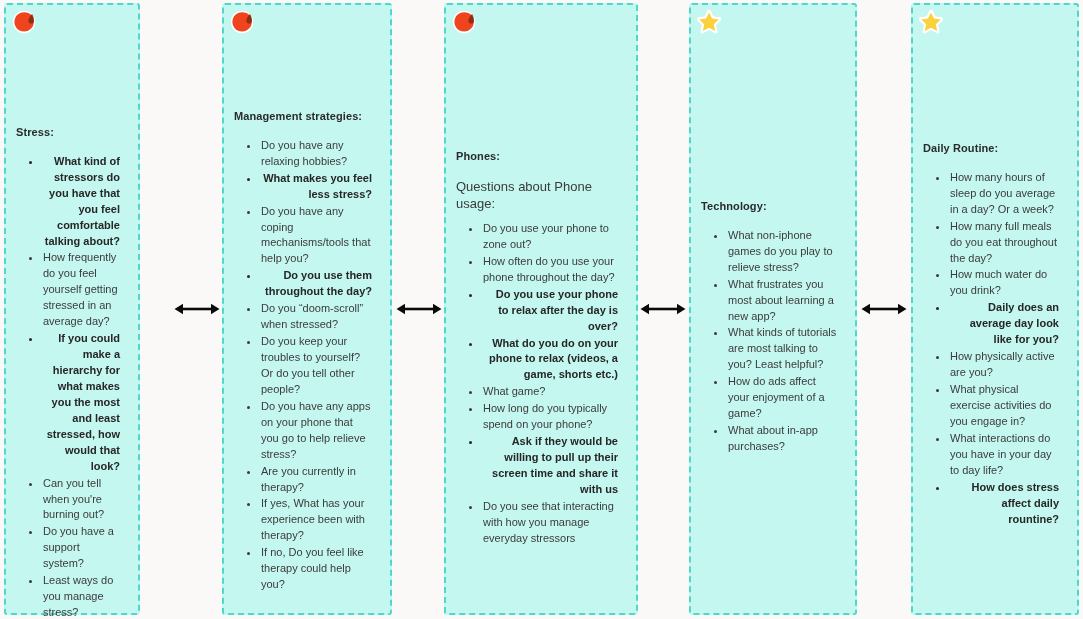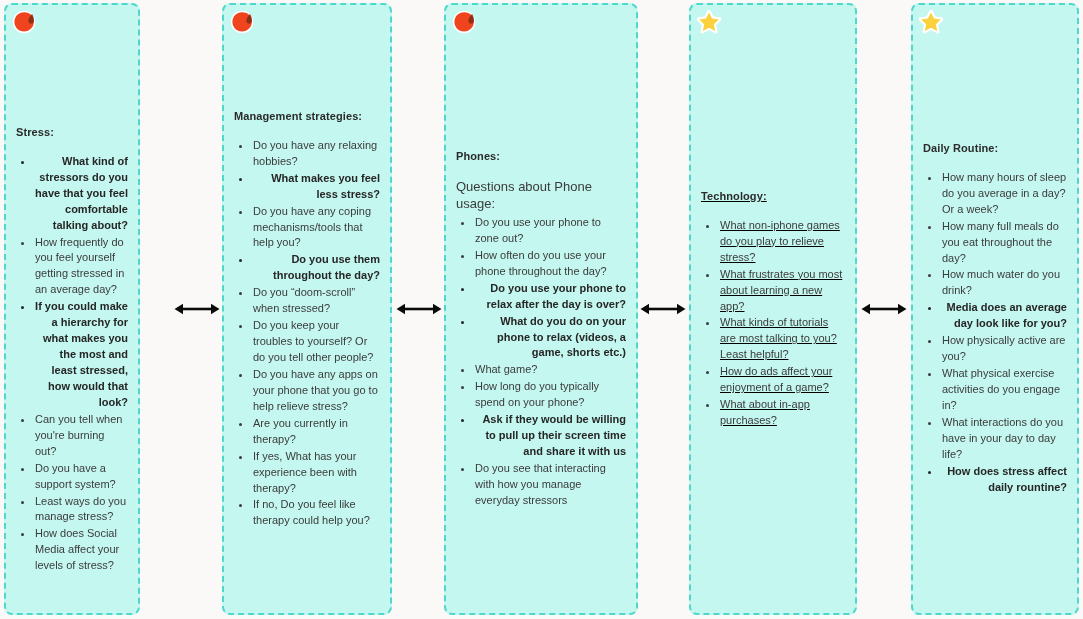--- a/index.html
+++ b/index.html
@@ -21,21 +21,21 @@
     height: 619px;
     background: #faf9f8;
   }
 
   .column {
     position: absolute;
     top: 3px;
     height: 612px;
     background: #c4f7f0;
     border: 2px dashed #4dd8cb;
-    border-radius: 8px;
+    border-radius: 3px;
     box-sizing: border-box;
   }
 
   .col-1 { left: 4px;   width: 136px; }
   .col-2 { left: 222px; width: 170px; }
   .col-3 { left: 444px; width: 194px; }
   .col-4 { left: 689px; width: 168px; }
   .col-5 { left: 911px; width: 168px; padding-left: 24px; }
 
   .sticker {
@@ -68,21 +68,21 @@
   .intro-line {
     font-size: 13px;
     font-weight: normal;
     color: #3b3b3b;
     line-height: 1.35;
     margin: 0 0 2px 0;
   }
 
   ul.q-list {
     list-style: disc;
-    margin: 0;
+    margin: 8px;
     padding-left: 18px;
   }
 
   ul.q-list li {
     font-size: 11px;
     line-height: 1.45;
     color: #3b3b3b;
     margin: 0 0 1px 0;
     padding-left: 1px;
   }
@@ -178,21 +178,21 @@
         </ul>
       </div>
     </div>
     <div class="column col-4">
       <div class="sticker">
         <svg width="24" height="24" viewBox="0 0 24 24">
           <path d="M12 1.0 L15.3 7.9 L22.9 8.9 L17.4 14.2 L18.8 21.8 L12 18.2 L5.2 21.8 L6.6 14.2 L1.1 8.9 L8.7 7.9 Z" fill="#ffffff" stroke="#ffffff" stroke-width="3.4" stroke-linejoin="round"></path>
           <path d="M12 2.4 L15.0 8.6 L21.8 9.5 L16.9 14.3 L18.1 21.0 L12 17.8 L5.9 21.0 L7.1 14.3 L2.2 9.5 L9.0 8.6 Z" fill="#fbd13d"></path>
         </svg>
       </div>
-      <div class="col-body" style="top: 184px; text-decoration: underline;">
+      <div class="col-body" style="top: 194px;">
         <div class="col-heading">Technology:</div>
         <ul class="q-list">
           <li class="">What non-iphone games do you play to relieve stress?</li>
           <li class="">What frustrates you most about learning a new app?</li>
           <li class="">What kinds of tutorials are most talking to you? Least helpful?</li>
           <li class="">How do ads affect your enjoyment of a game?</li>
           <li class="">What about in-app purchases?</li>
         </ul>
       </div>
     </div>
@@ -202,21 +202,21 @@
           <path d="M12 1.0 L15.3 7.9 L22.9 8.9 L17.4 14.2 L18.8 21.8 L12 18.2 L5.2 21.8 L6.6 14.2 L1.1 8.9 L8.7 7.9 Z" fill="#ffffff" stroke="#ffffff" stroke-width="3.4" stroke-linejoin="round"></path>
           <path d="M12 2.4 L15.0 8.6 L21.8 9.5 L16.9 14.3 L18.1 21.0 L12 17.8 L5.9 21.0 L7.1 14.3 L2.2 9.5 L9.0 8.6 Z" fill="#fbd13d"></path>
         </svg>
       </div>
       <div class="col-body" style="top: 136px;">
         <div class="col-heading">Daily Routine:</div>
         <ul class="q-list">
           <li class="">How many hours of sleep do you average in a day? Or a week?</li>
           <li class="">How many full meals do you eat throughout the day?</li>
           <li class="">How much water do you drink?</li>
-          <li class="bold">Media does an average day look like for you?</li>
+          <li class="bold">Daily does an average day look like for you?</li>
           <li class="">How physically active are you?</li>
           <li class="">What physical exercise activities do you engage in?</li>
           <li class="">What interactions do you have in your day to day life?</li>
           <li class="bold">How does stress affect daily rountine?</li>
         </ul>
       </div>
     </div>
     <div class="arrow arrow-1">
       <svg width="46" height="22" viewBox="0 0 46 22">
         <line x1="7" y1="11" x2="39" y2="11" stroke="#0a0a0a" stroke-width="2.6"></line>

